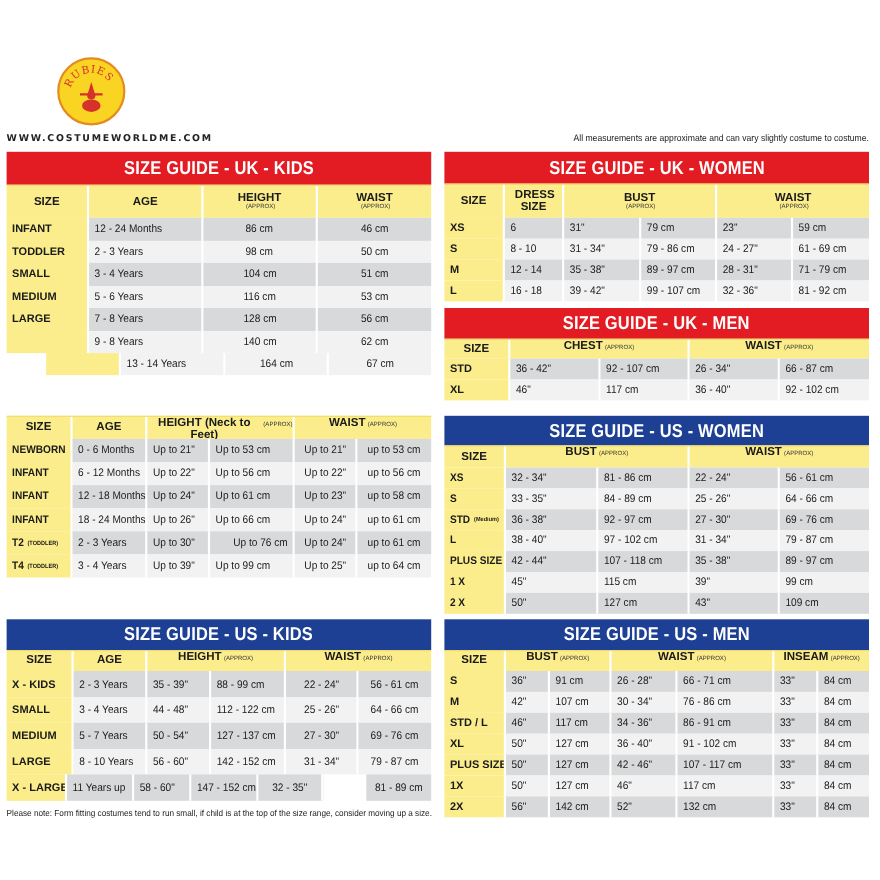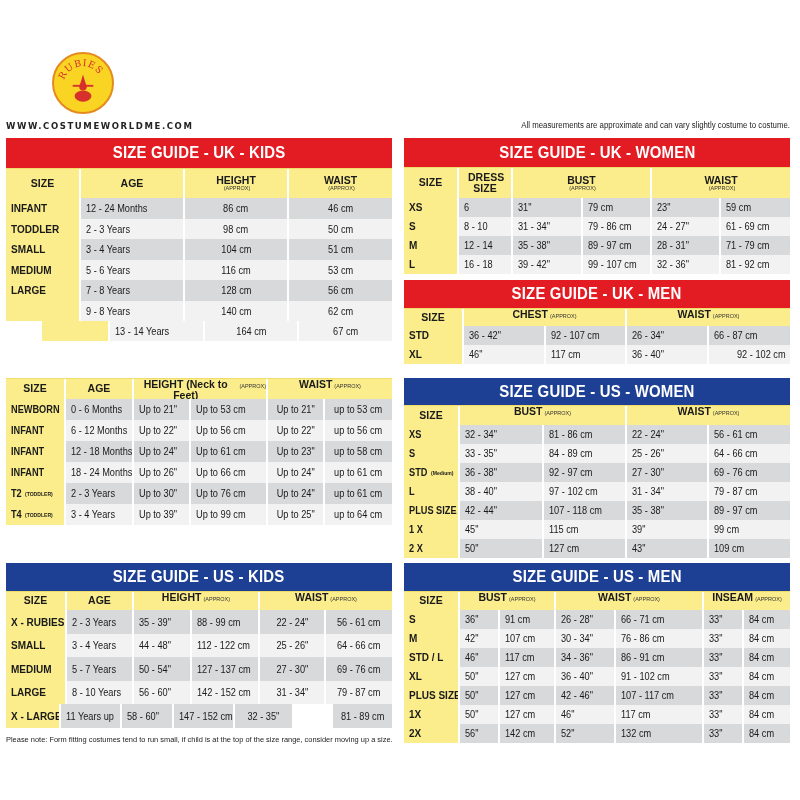--- a/index.html
+++ b/index.html
@@ -287,21 +287,21 @@
     <div class="size" style="width:60px;">XL</div>
     <div style="width:82px;">
         <span>46"</span>
       </div>
     <div style="width:81px;">
         <span>117 cm</span>
       </div>
     <div style="width:82px;">
         <span>36 - 40"</span>
       </div>
-    <div style="width:81px;justify-content:flex-end;">
+    <div style="width:81px;">
         <span>92 - 102 cm</span>
       </div>
   </div>
 </div>
 
 <div class="guide blue" style="left:6px; top:378px; width:386px;">
   <div class="hdr" style="height:21px;">
     <div style="width:60px;">SIZE</div>
     <div style="width:68px;">AGE</div>
     <div class="inline" style="width:134px;">
@@ -402,21 +402,21 @@
     <div class="size" style="width:60px;">
         <span>T2</span>
         <span class="small">(TODDLER)</span>
       </div>
     <div style="width:68px;">
         <span>2 - 3 Years</span>
       </div>
     <div style="width:57px;">
         <span>Up to 30"</span>
       </div>
-    <div style="width:77px;">
+    <div style="width:77px;justify-content:flex-end;">
         <span>Up to 76 cm</span>
       </div>
     <div class="c" style="width:57px;">
         <span>Up to 24"</span>
       </div>
     <div class="c" style="width:67px;">
         <span>up to 61 cm</span>
       </div>
   </div>
   <div class="row even" style="height:21px;">
@@ -452,21 +452,21 @@
     <div class="inline" style="width:126px;">
         <span>HEIGHT</span>
         <span class="sub">(APPROX)</span>
       </div>
     <div class="inline" style="width:132px;">
         <span>WAIST</span>
         <span class="sub">(APPROX)</span>
       </div>
   </div>
   <div class="row odd" style="height:24px;">
-    <div class="size" style="width:61px;">X - RUBIES</div>
+    <div class="size" style="width:61px;">X - KIDS</div>
     <div style="width:67px;">
         <span>2 - 3 Years</span>
       </div>
     <div style="width:58px;">
         <span>35 - 39"</span>
       </div>
     <div style="width:68px;">
         <span>88 - 99 cm</span>
       </div>
     <div class="c" style="width:66px;">

